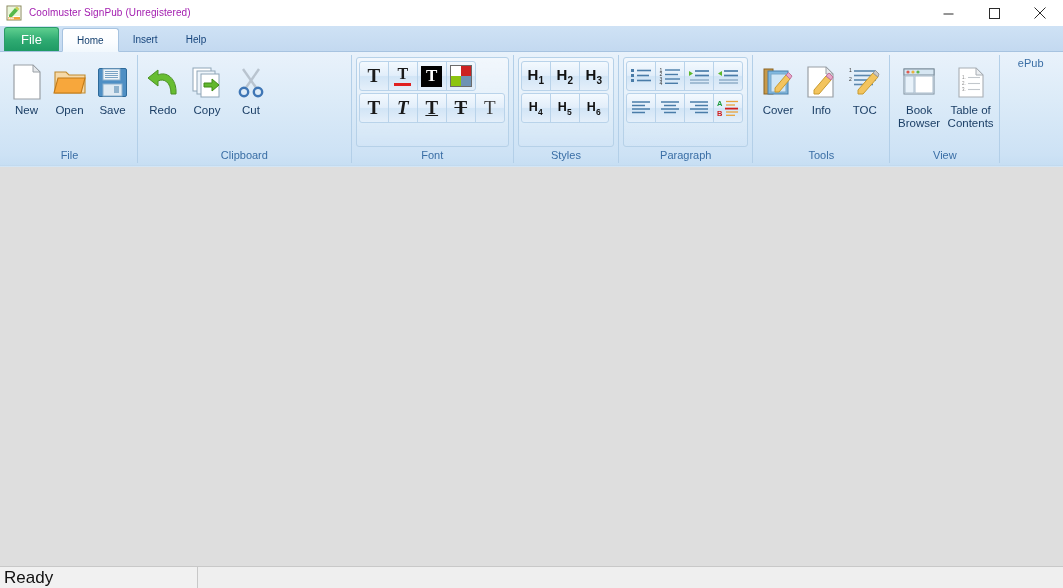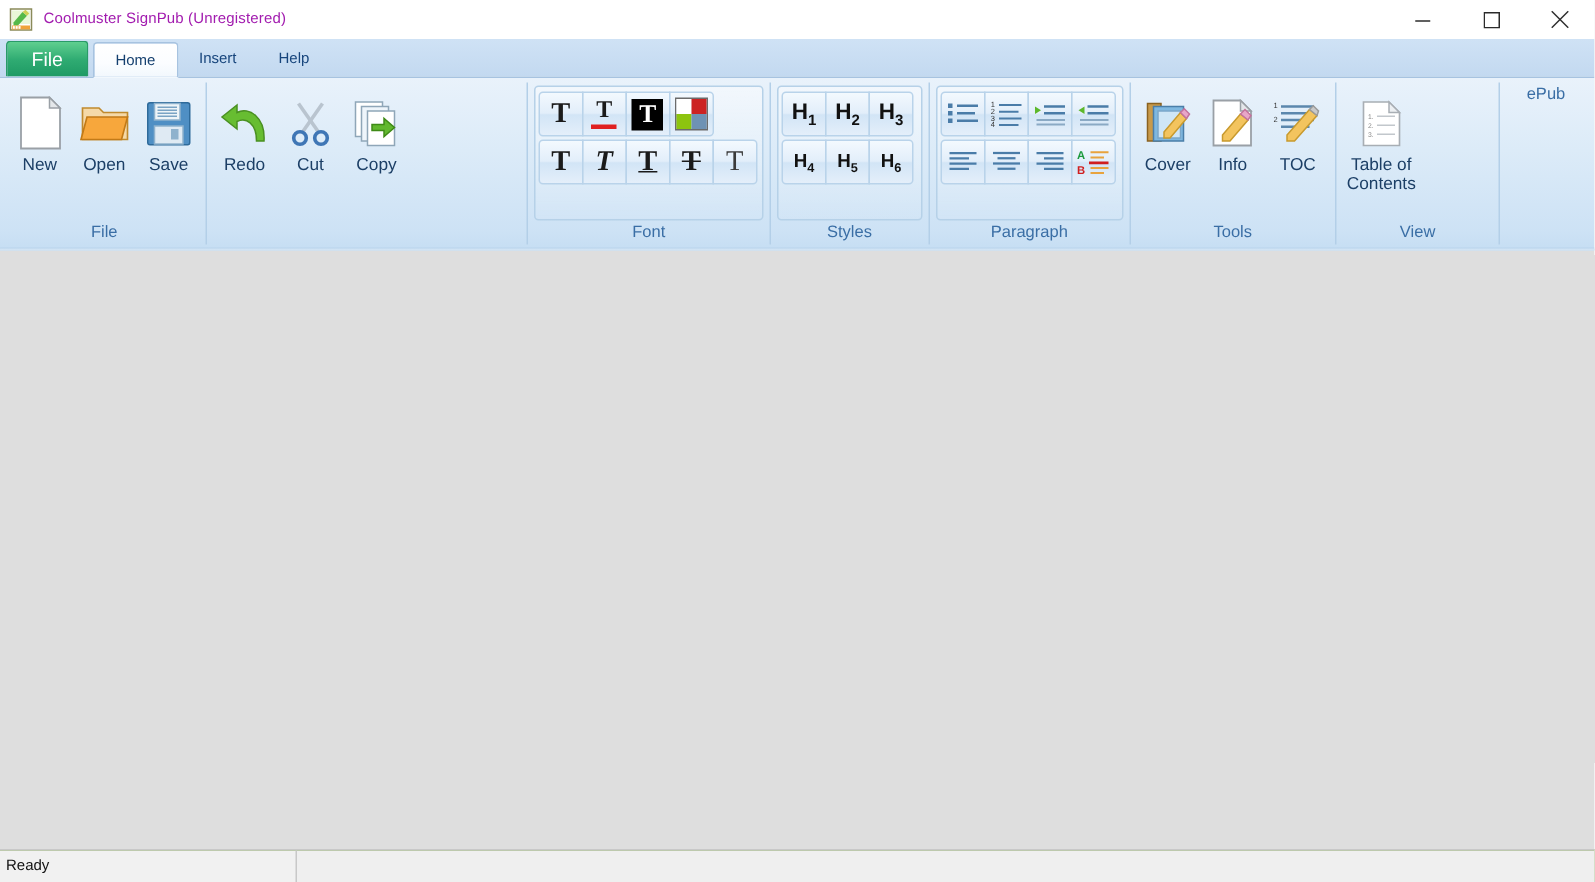--- a/index.html
+++ b/index.html
@@ -158,24 +158,24 @@
 
   
   .workspace {
     flex: 1;
     background: #dedede;
   }
 
   
   .statusbar {
     height: 22px; min-height: 22px;
-    background: #4d7c0f;
+    background: #d946ef;
     border-top: 1px solid #c8c8c8;
     display: flex; align-items: center;
-    font-size: 10px; color: #111;
+    font-size: 17px; color: #111;
   }
   .status-pane-1 {
     width: 198px; height: 100%;
     display: flex; align-items: center;
     padding-left: 4px;
     border-right: 1px solid #c8c8c8;
     background: #f1f1f1;
   }
   .status-pane-2 { flex: 1; height: 100%; background: #efefef; }
 </style>
@@ -271,41 +271,42 @@
       <div class="big-btn">
         <span class="ico">
           <svg width="34" height="32" viewBox="0 0 34 32">
             <path d="M30 28 C31 12 20 5 12 9 L12 4 L2 12 L12 20 L12 15 C18 12 25 16 25 28 Z" fill="#67bd31" stroke="#4a9022" stroke-width="1"></path>
           </svg>
         </span>
         <span class="cap">Redo</span>
       </div>
       <div class="big-btn">
         <span class="ico">
+          <svg width="32" height="32" viewBox="0 0 32 32">
+            <rect x="2" y="2" width="18" height="23" fill="#ffffff" stroke="#8fa6b8"></rect>
+            <rect x="6" y="5" width="18" height="23" fill="#eef5fb" stroke="#8fa6b8"></rect>
+            <rect x="10" y="8" width="18" height="23" fill="#ffffff" stroke="#8fa6b8"></rect>
+            <polygon points="13,17 21,17 21,13 28,19 21,25 21,21 13,21" fill="#62b82e" stroke="#3f8a17"></polygon>
+          </svg>
+        </span>
+        <span class="cap">Copy</span>
+      </div>
+      <div class="big-btn">
+        <span class="ico">
           <svg width="30" height="32" viewBox="0 0 30 32">
             <line x1="7" y1="3" x2="21" y2="23" stroke="#b9c4cf" stroke-width="2.4"></line>
             <line x1="23" y1="3" x2="9" y2="23" stroke="#b9c4cf" stroke-width="2.4"></line>
             <circle cx="8" cy="26" r="4.2" fill="none" stroke="#3f76b5" stroke-width="2.4"></circle>
             <circle cx="22" cy="26" r="4.2" fill="none" stroke="#3f76b5" stroke-width="2.4"></circle>
           </svg>
         </span>
         <span class="cap">Cut</span>
       </div>
-      <div class="big-btn">
-        <span class="ico">
-          <svg width="32" height="32" viewBox="0 0 32 32">
-            <rect x="2" y="2" width="18" height="23" fill="#ffffff" stroke="#8fa6b8"></rect>
-            <rect x="6" y="5" width="18" height="23" fill="#eef5fb" stroke="#8fa6b8"></rect>
-            <rect x="10" y="8" width="18" height="23" fill="#ffffff" stroke="#8fa6b8"></rect>
-            <polygon points="13,17 21,17 21,13 28,19 21,25 21,21 13,21" fill="#62b82e" stroke="#3f8a17"></polygon>
-          </svg>
-        </span>
-        <span class="cap">Copy</span>
-      </div>
-    </div>
+    </div>
+    <div class="group-label">Clipboard</div>
   </div>
 
   <div class="group" style="width:163px">
     <div class="group-body">
       <div class="group-frame" style="width:100%">
         <div class="grid2">
           <div class="row">
             <div class="sm-btn">
               <span class="glyph-T" style="font-size:19px">T</span>
             </div>
@@ -538,20 +539,37 @@
           </svg>
         </span>
         <span class="cap">TOC</span>
       </div>
     </div>
     <div class="group-label">Tools</div>
   </div>
 
   <div class="group" style="width:110px">
     <div class="group-body">
+      <div class="big-btn two-line">
+        <span class="ico">
+          <svg width="32" height="28" viewBox="0 0 32 28">
+            <rect x="1" y="1" width="30" height="25" fill="#ffffff" stroke="#7d8e9c"></rect>
+            <rect x="1" y="1" width="30" height="6" fill="#d6e6f2" stroke="#7d8e9c"></rect>
+            <circle cx="5" cy="4" r="1.6" fill="#e05a4e"></circle>
+              <circle cx="10" cy="4" r="1.6" fill="#e8b23c"></circle>
+              <circle cx="15" cy="4" r="1.6" fill="#5cb84e"></circle>
+            <rect x="2" y="8" width="9" height="17" fill="#e8f2fa" stroke="#a8bccd"></rect>
+            <rect x="12" y="8" width="18" height="17" fill="#ffffff" stroke="#a8bccd"></rect>
+          </svg>
+        </span>
+        <span class="cap">
+          <span>Book</span><br>
+          <span>Browser</span>
+        </span>
+      </div>
       <div class="big-btn two-line">
         <span class="ico">
           <svg width="28" height="33" viewBox="0 0 28 33">
             <polygon points="2,2 19,2 26,9 26,31 2,31" fill="#ffffff" stroke="#a8aeb4" stroke-width="1.1"></polygon>
             <polygon points="19,2 26,9 19,9" fill="#eceff2" stroke="#a8aeb4"></polygon>
             <g font-size="4.5" font-family="Liberation Sans" fill="#8a8a8a">
                 <text x="5" y="13">1.</text>
                 <text x="5" y="19">2.</text>
                 <text x="5" y="25">3.</text>
               </g>

